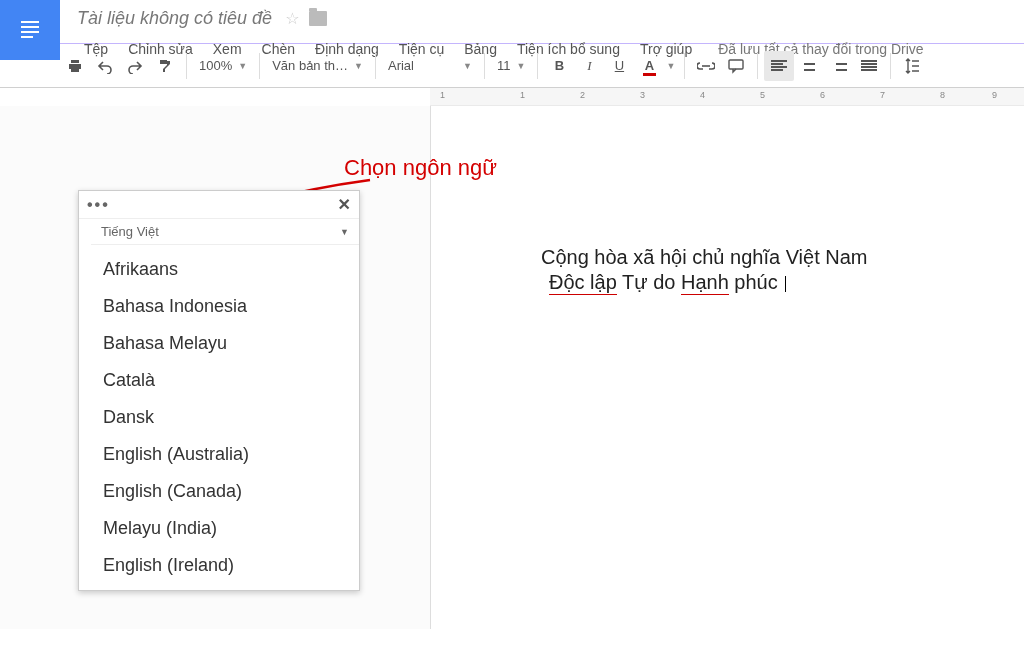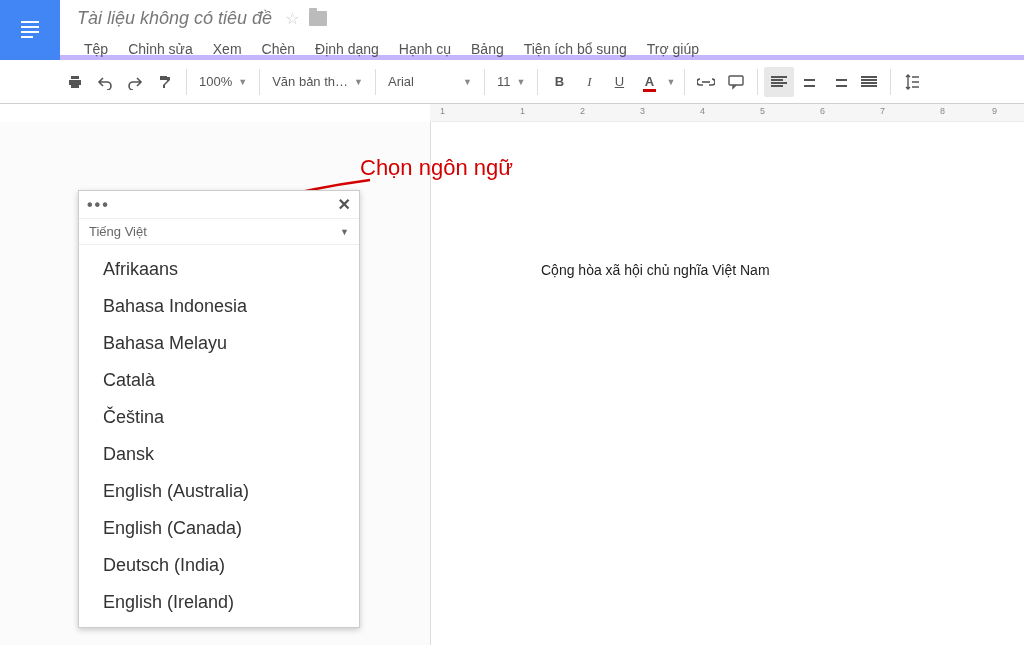--- a/index.html
+++ b/index.html
@@ -1,19 +1,19 @@
 <!DOCTYPE html>
 <html><head>
 <meta charset="utf-8">
 <style>
   * { box-sizing: border-box; margin: 0; padding: 0; }
   body { font-family: Arial, sans-serif; font-size: 13px; color: #333; background: #fff; width: 1024px; height: 649px; overflow: hidden; position: relative; }
 
   
-  .header { display: flex; align-items: flex-start; height: 60px; border-bottom: 5px solid #c4b5fd; text-align: center; }
+  .header { display: flex; align-items: flex-start; height: 44px; border-bottom: 1px solid #c4b5fd; text-align: center; }
   .logo { width: 60px; height: 60px; background: #4285f4; display: flex; align-items: center; justify-content: center; }
   .logo svg { fill: #fff; }
   .header-main { flex: 1; padding: 6px 10px 0 14px; }
   .title-row { display: flex; align-items: center; gap: 10px; }
   .doc-title { font-size: 18px; color: #777; font-style: italic; border: 1px solid transparent; padding: 1px 2px; }
   .star { color: #ccc; font-size: 16px; }
   .folder { width: 18px; height: 15px; background: #bbb; border-radius: 1px; position: relative; }
   .folder::before { content: ""; position: absolute; top: -3px; left: 0; width: 8px; height: 3px; background: #bbb; border-radius: 1px 1px 0 0; }
 
   .menu-bar { display: flex; align-items: center; gap: 0; margin-top: 6px; font-size: 14px; color: #555; }
@@ -32,37 +32,37 @@
   .align-box { width:16px; height:12px; display:flex; flex-direction:column; justify-content:space-between; }
   .align-box span { display:block; height:2px; background:#555; }
 
   
   .ruler { height: 18px; background: #f6f6f6; border-bottom: 1px solid #eaeaea; margin-left: 430px; position: relative; font-size: 9px; color: #888; overflow:hidden; }
   .ruler .num { position:absolute; top:2px; }
 
   
   .workspace { display: flex; height: calc(649px - 64px - 44px - 18px); }
   .left-gutter { width: 430px; position: relative; background: #fbfbfb; }
-  .page { flex: 1; background: #fff; border-left: 1px solid #ddd; padding: 140px 40px 0 110px; font-size: 14px; color: #222; }
+  .page { flex: 1; background: #fff; border-left: 1px solid #ddd; padding: 140px 40px 0 110px; font-size: 20px; color: #222; }
   .page .line1 { }
   .page .line2 { margin-top: 2px; padding-left: 8px; }
   .page .line2 .d1 { border-bottom: 1px solid #cc0000; padding-bottom:1px; }
   .page .line2 .d2 { border-bottom: 1px solid #cc0000; padding-bottom:1px; }
   .cursor { display:inline-block; width:1px; height:16px; background:#000; vertical-align:middle; margin-left:2px; }
 
   
-  .annotation { position: absolute; left: 360px; top: 155px; color: #d40000; font-size: 22px; font-family: Arial; pointer-events:none; }
+  .annotation { position: absolute; left: 344px; top: 155px; color: #d40000; font-size: 22px; font-family: Arial; pointer-events:none; }
   .arrow-svg { position:absolute; left:170px; top:172px; pointer-events:none; }
 
   
   .voice-panel { position:absolute; left:78px; top:190px; width:282px; background:#fff; border:1px solid #ccc; box-shadow:0 2px 6px rgba(0,0,0,.2); }
   .vp-header { height:28px; display:flex; align-items:center; justify-content:space-between; border-bottom:1px solid #eee; padding:0 8px; }
   .vp-dots { letter-spacing:2px; font-weight:bold; color:#666; font-size:16px; }
   .vp-close { font-size:16px; color:#555; cursor:pointer; font-weight:bold; }
-  .vp-lang { height:26px; display:flex; align-items:center; justify-content:space-between; padding:0 10px; font-size:13px; color:#666; cursor:pointer; border-bottom:1px solid #eee; }
+  .vp-lang { height:26px; display:flex; align-items:center; justify-content:space-between; padding:0 10px; font-size:13px; color:#666; cursor:pointer; border-bottom:1px solid #eee;margin-left:12px; }
   .vp-lang .arrow { font-size:9px; }
   .vp-list-wrap { max-height:396px; overflow-y:auto; position:relative; }
   .vp-list { padding:6px 0; }
   .vp-item { padding:8px 24px; font-size:18px; color:#333; cursor:pointer; }
   
   .vp-list-wrap::-webkit-scrollbar { width:12px; }
   .vp-list-wrap::-webkit-scrollbar-thumb { background:#ccc; }
   .vp-list-wrap::-webkit-scrollbar-track { background:#f4f4f4; }
 </style>
 </head>
@@ -82,24 +82,25 @@
       <span class="doc-title">Tài liệu không có tiêu đề</span>
       <span class="star">☆</span>
       <span class="folder"></span>
     </div>
     <div class="menu-bar">
       <span class="menu-item">Tệp</span>
       <span class="menu-item">Chỉnh sửa</span>
       <span class="menu-item">Xem</span>
       <span class="menu-item">Chèn</span>
       <span class="menu-item">Định dạng</span>
-      <span class="menu-item">Hạnh cụ</span>
+      <span class="menu-item">Tiện cụ</span>
       <span class="menu-item">Bảng</span>
       <span class="menu-item">Tiện ích bổ sung</span>
       <span class="menu-item">Trợ giúp</span>
+      <span class="save-status">Đã lưu tất cả thay đổi trong Drive</span>
     </div>
   </div>
 </div>
 
 <div class="toolbar">
   <div class="tb-btn">
       <svg width="16" height="16" viewBox="0 0 16 16" fill="#555">
         <path d="M4 2h8v3H4zM2 6h12v5h-2v3H4v-3H2zM5 10h6v3H5z"></path>
       </svg>
     </div>
@@ -213,20 +214,23 @@
   <span class="num" style="left:450px">7</span>
   <span class="num" style="left:510px">8</span>
   <span class="num" style="left:562px">9</span>
   <span class="num" style="left:600px">10</span>
 </div>
 
 <div class="workspace">
   <div class="left-gutter"></div>
   <div class="page">
     <div class="line1">Cộng hòa xã hội chủ nghĩa Việt Nam</div>
+    <div class="line2">
+      <span class="d1">Độc lập</span><span> Tự do </span><span class="d2">Hạnh</span><span> phúc </span><span class="cursor"></span>
+    </div>
   </div>
 </div>
 
 <div class="annotation">Chọn ngôn ngữ</div>
 <svg class="arrow-svg" width="220" height="70">
   <defs>
       <marker id="ah" markerWidth="10" markerHeight="10" refX="2" refY="3" orient="auto">
         <path d="M0,0 L0,6 L8,3 z" fill="#d40000"></path>
       </marker>
     </defs>
@@ -241,21 +245,20 @@
   <div class="vp-lang">
     <span>Tiếng Việt</span>
     <span class="arrow">▼</span>
   </div>
   <div class="vp-list-wrap">
     <div class="vp-list">
       <div class="vp-item">Afrikaans</div>
       <div class="vp-item">Bahasa Indonesia</div>
       <div class="vp-item">Bahasa Melayu</div>
       <div class="vp-item">Català</div>
-      <div class="vp-item">Čeština</div>
       <div class="vp-item">Dansk</div>
       <div class="vp-item">English (Australia)</div>
       <div class="vp-item">English (Canada)</div>
-      <div class="vp-item">Deutsch (India)</div>
+      <div class="vp-item">Melayu (India)</div>
       <div class="vp-item">English (Ireland)</div>
     </div>
   </div>
 </div>
 
 </body></html>

